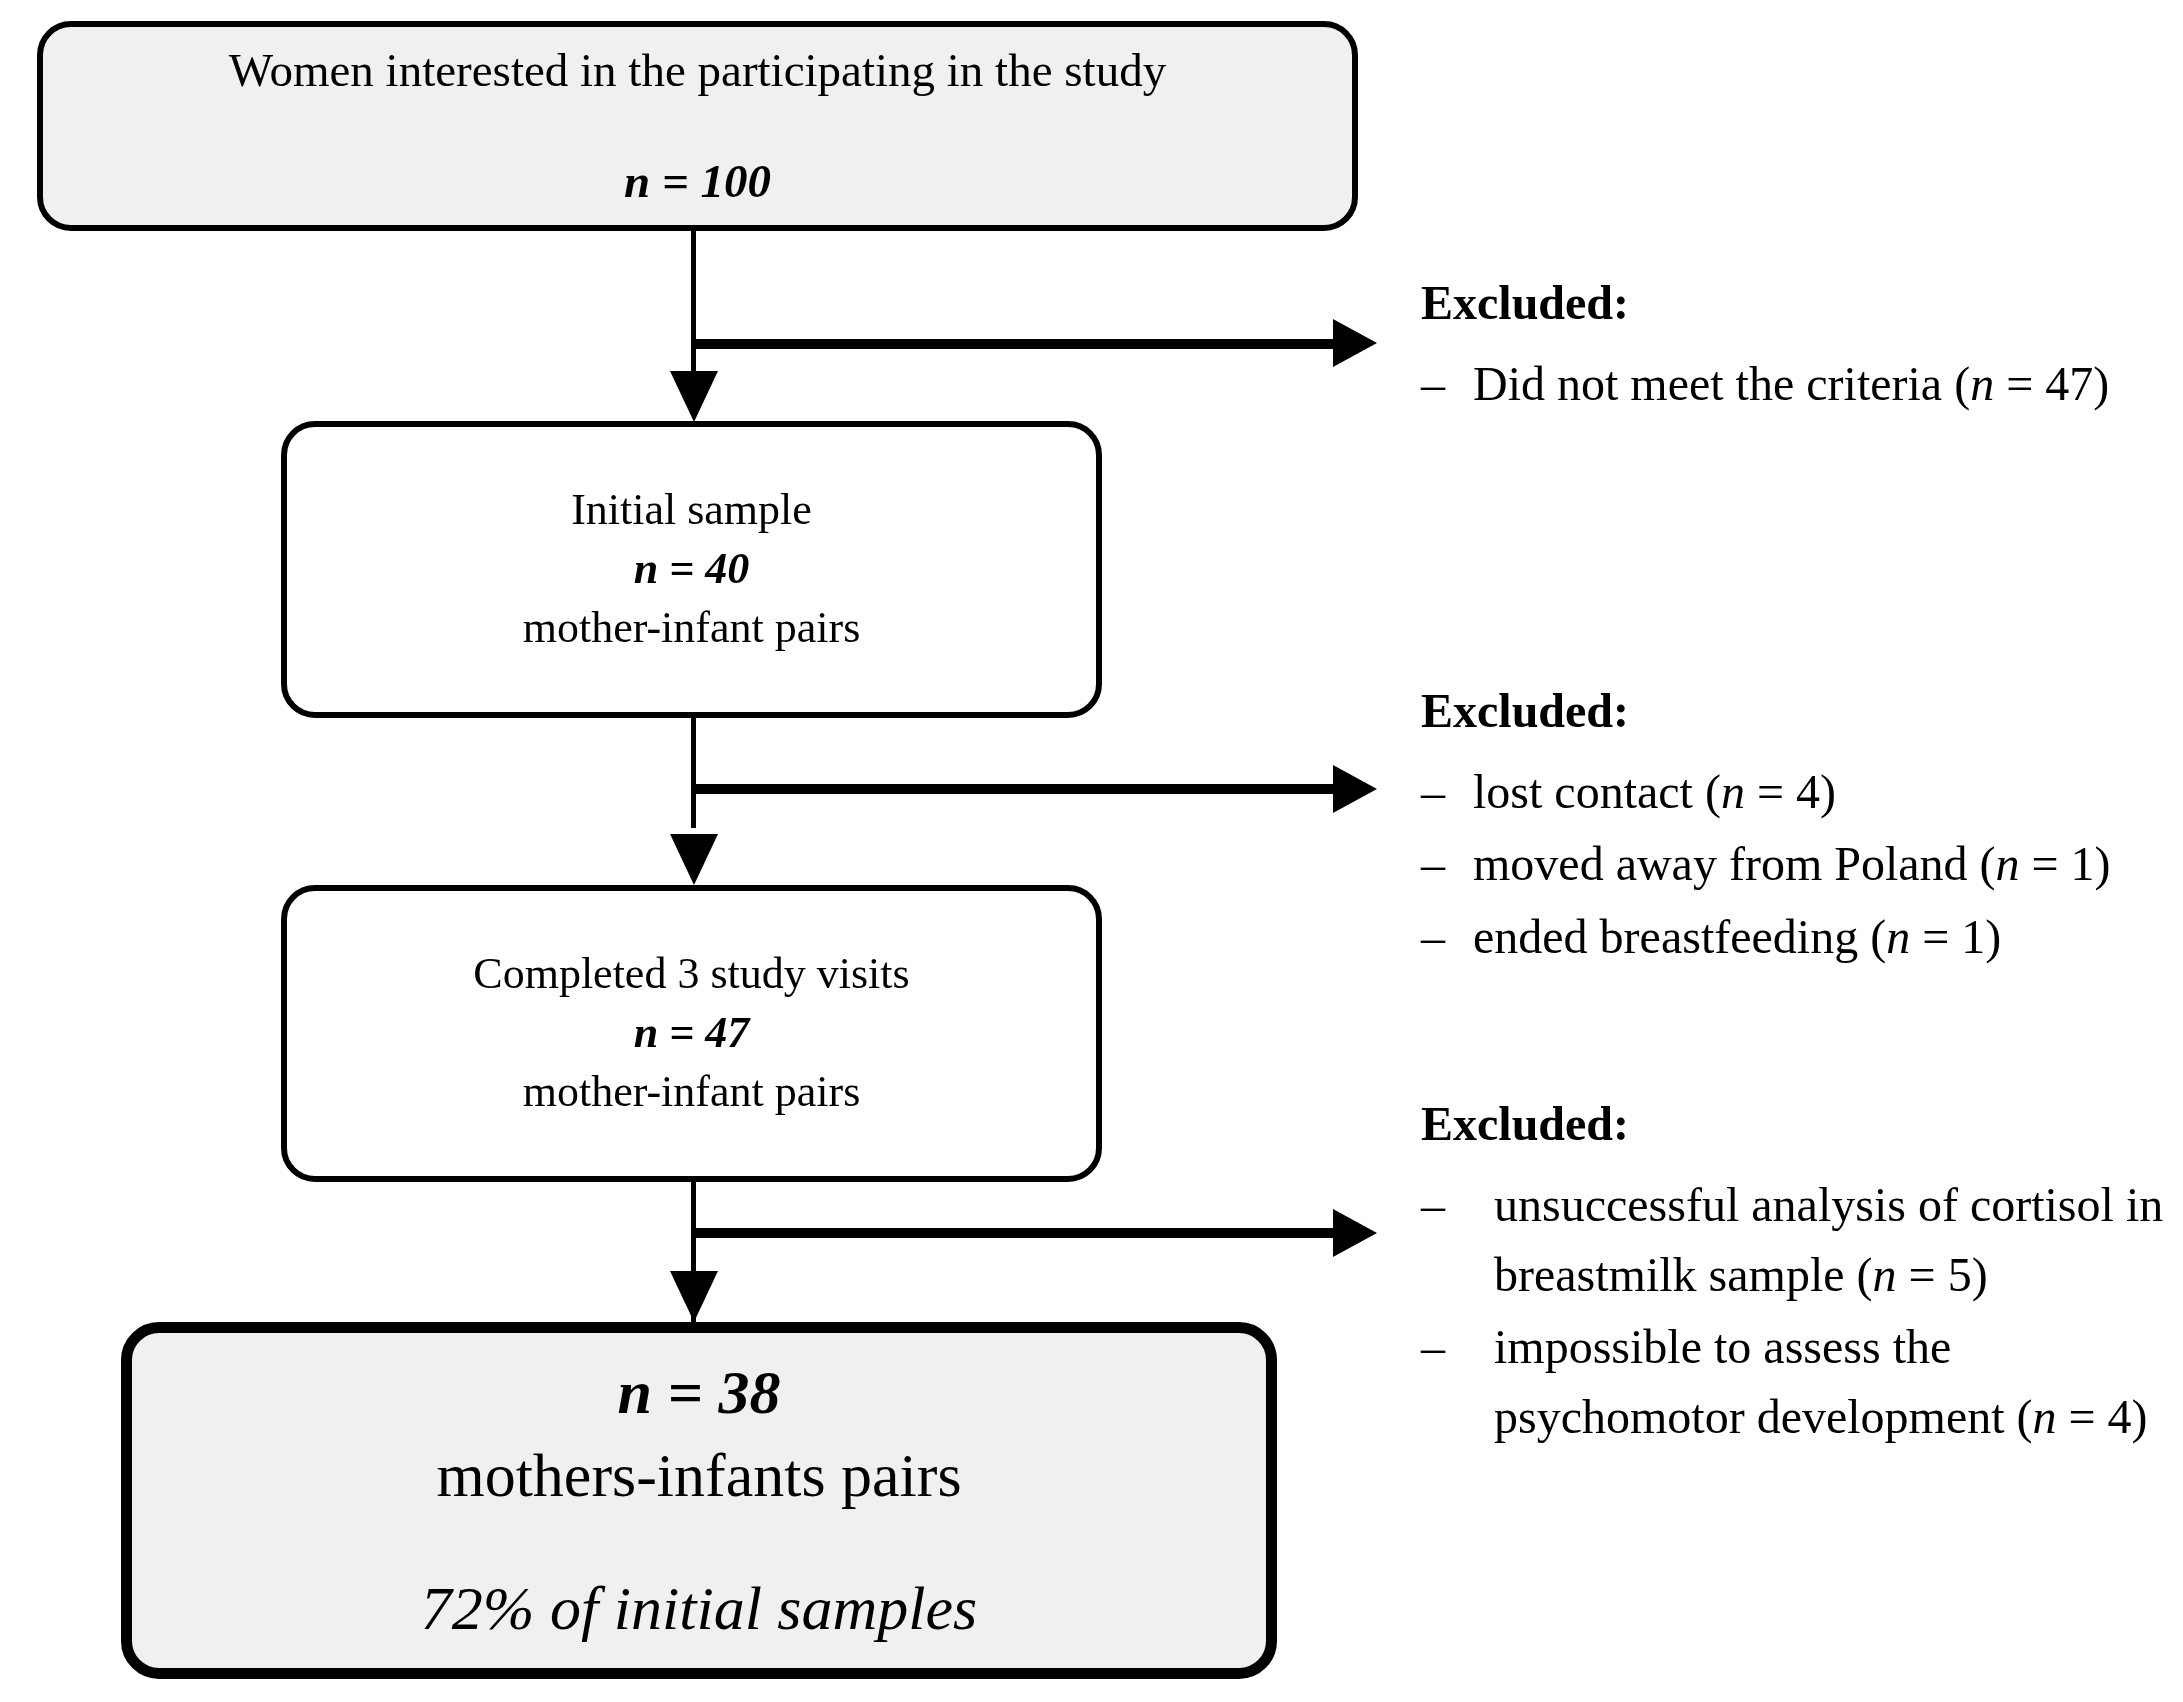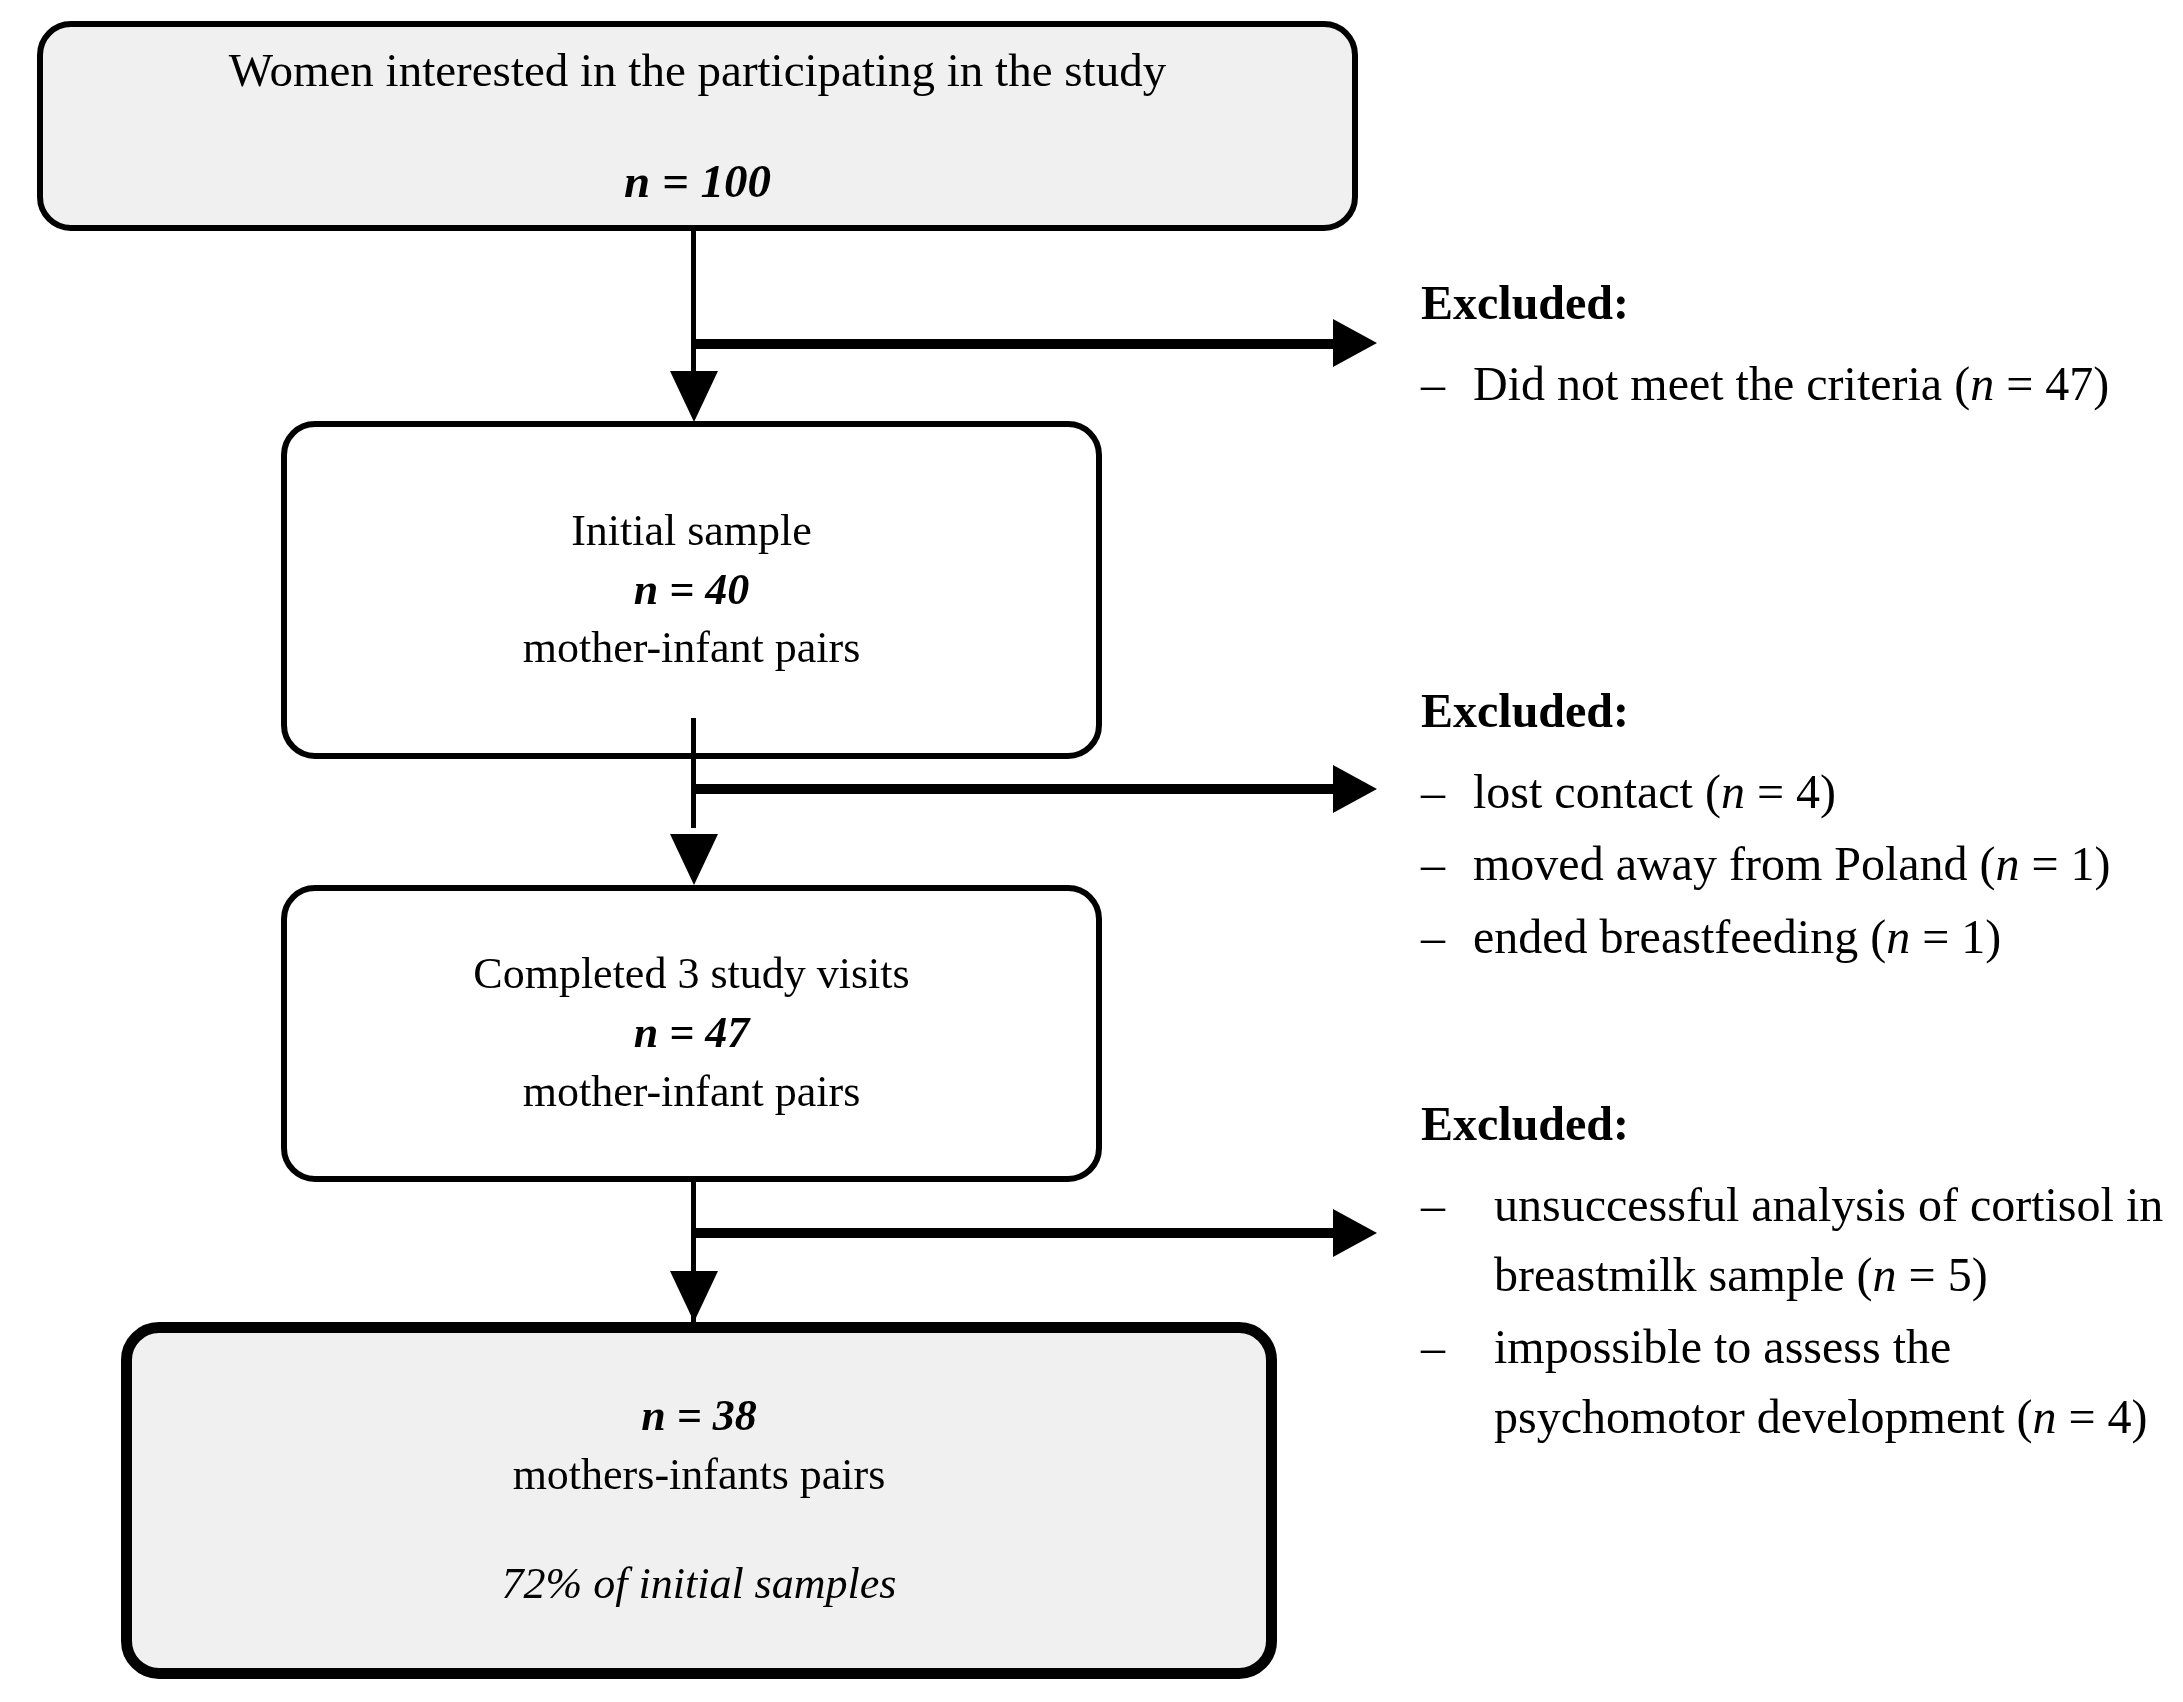--- a/index.html
+++ b/index.html
@@ -53,26 +53,26 @@
   .node .line.ital {
     font-size: 39px;
     font-weight: normal;
     margin-top: 24px;
   }
   .node .spacer {
     height: 26px;
   }
 
   #node-interested { left: 37px;  top: 21px;   width: 1321px; height: 210px; gap: 48px; }
-  #node-initial    { left: 281px; top: 421px;  width: 821px; height: 338px; }
+  #node-initial    { left: 281px; top: 421px;  width: 821px; height: 297px; }
   #node-completed  { left: 281px; top: 885px; width: 821px; height: 297px; }
   #node-final      { left: 121px; top: 1322px; width: 1156px; height: 357px; }
 
   #node-interested .line { font-size: 47px; }
-  #node-final .line { font-size: 44px; }
+  #node-final .line { font-size: 62px; }
 
   
   .conn {
     position: absolute;
   }
   .vline {
     position: absolute;
     width: 4.7px;
     background: #000000;
   }

